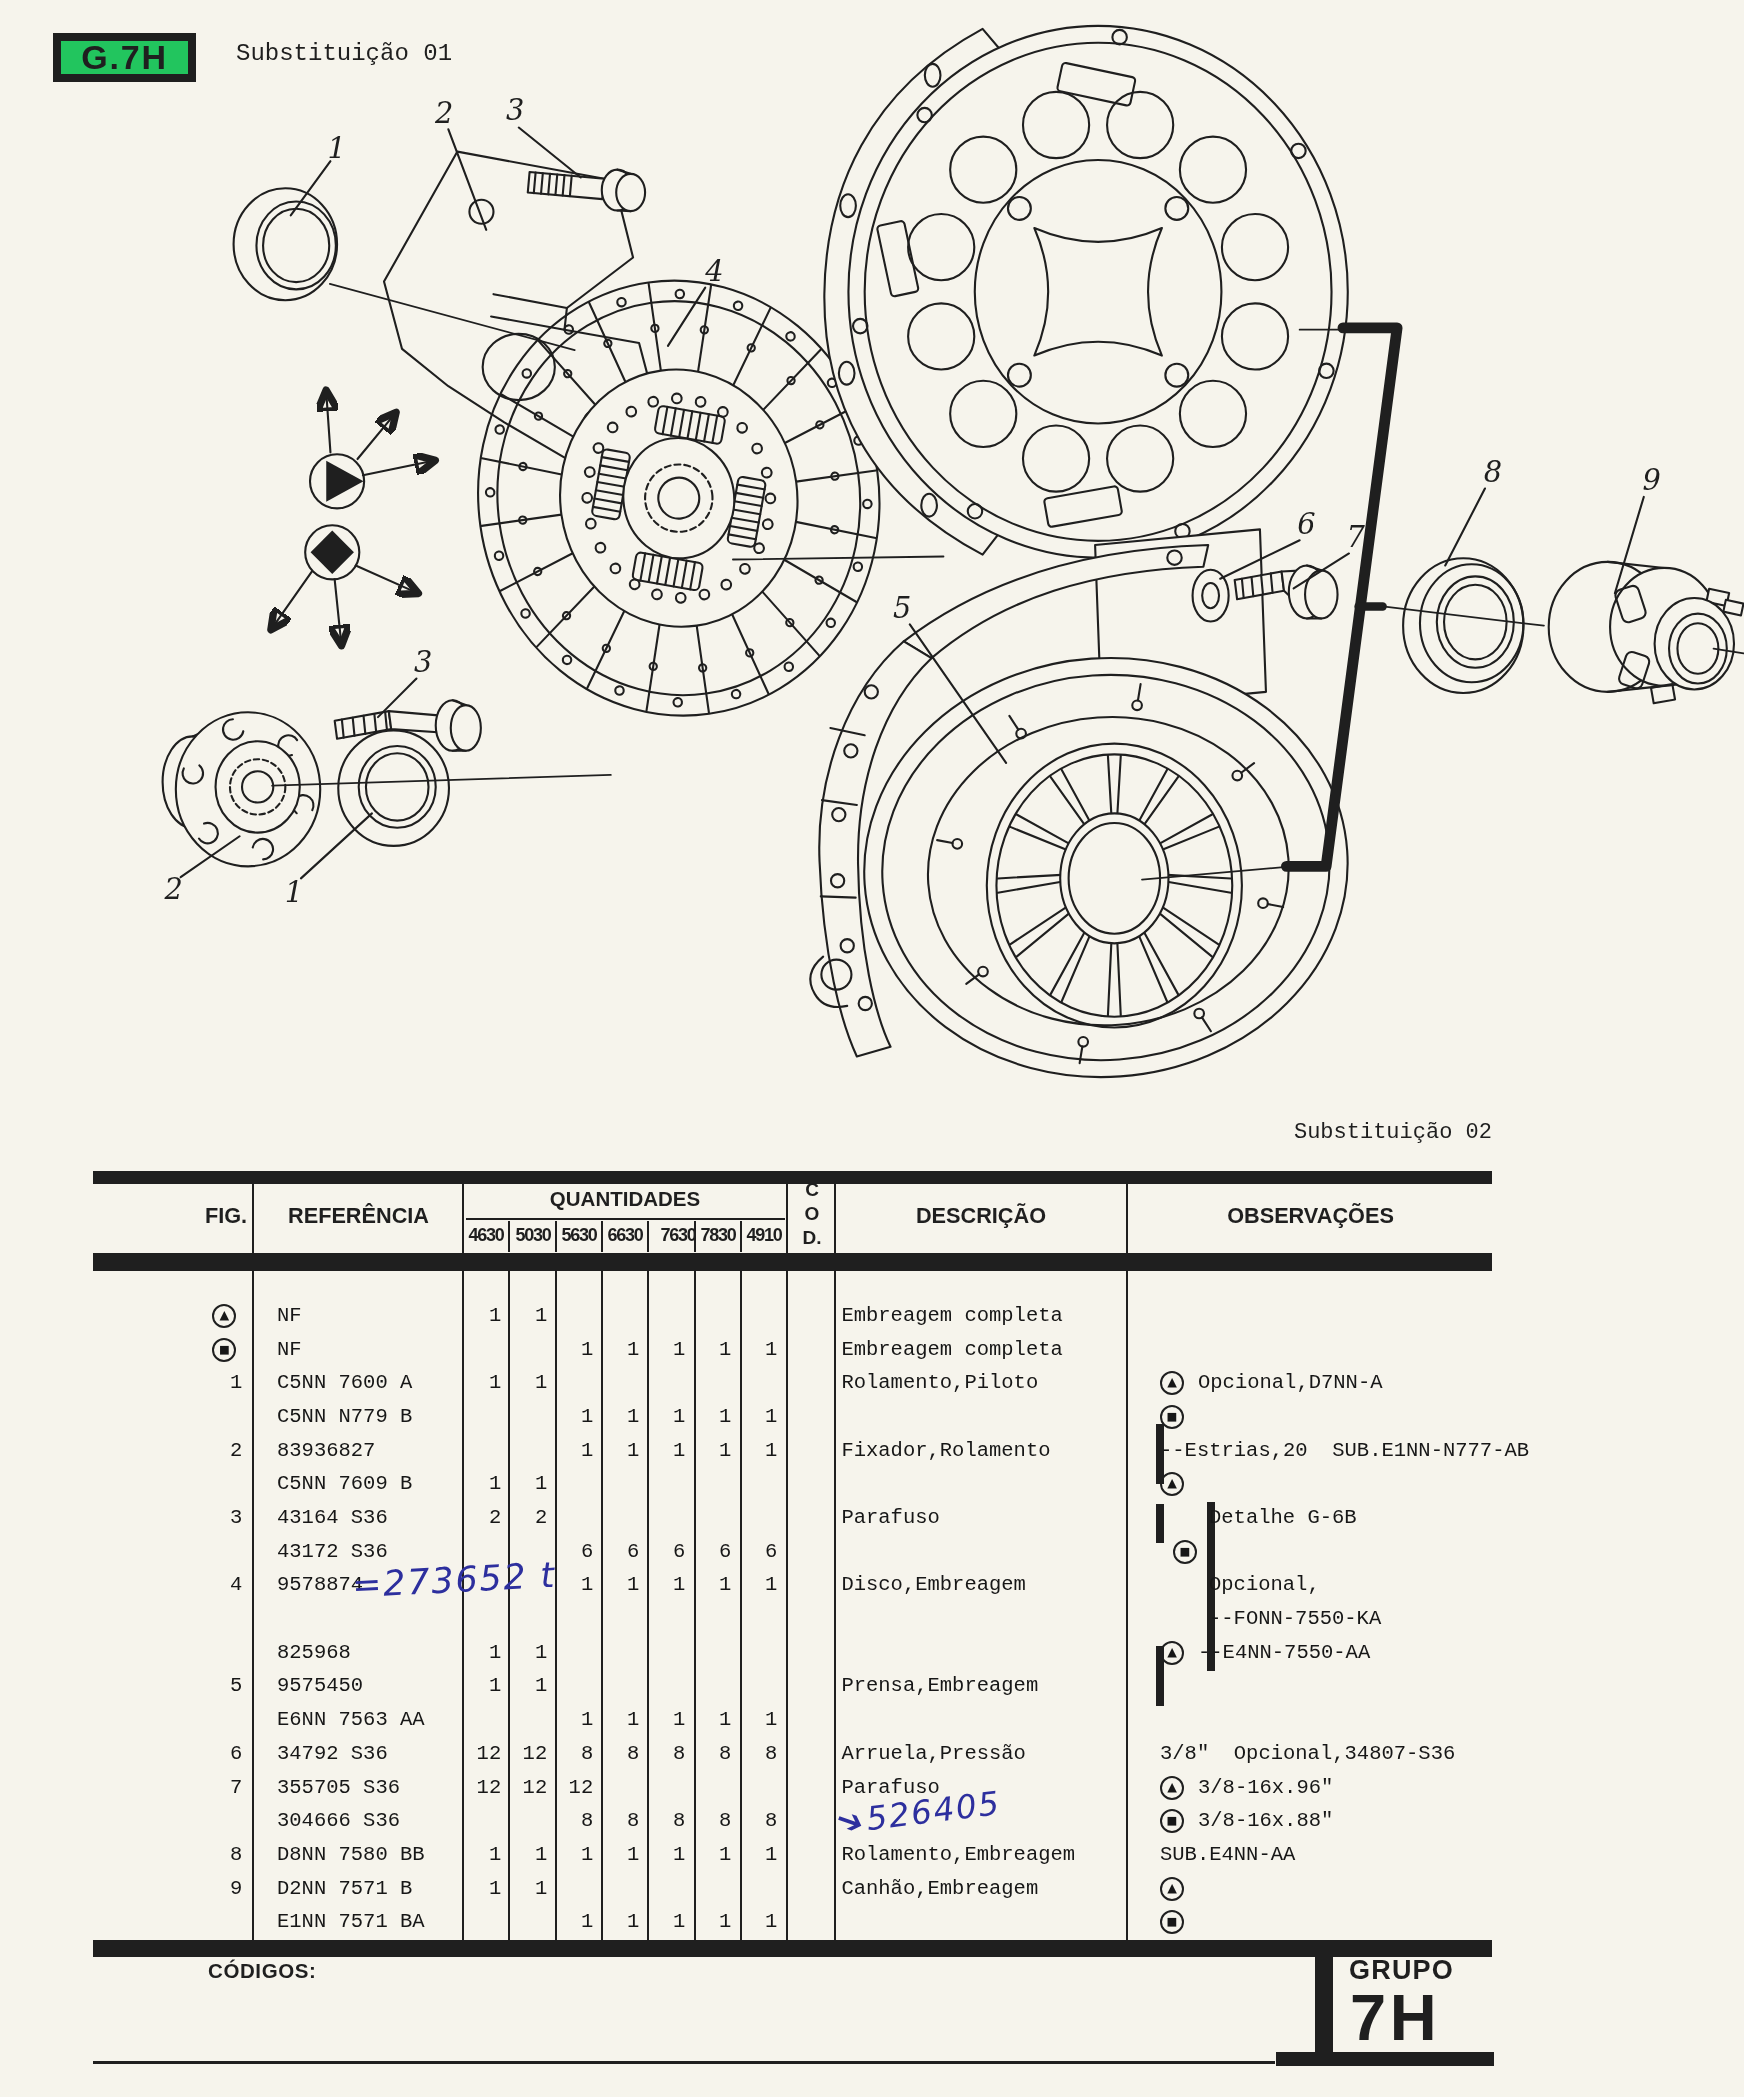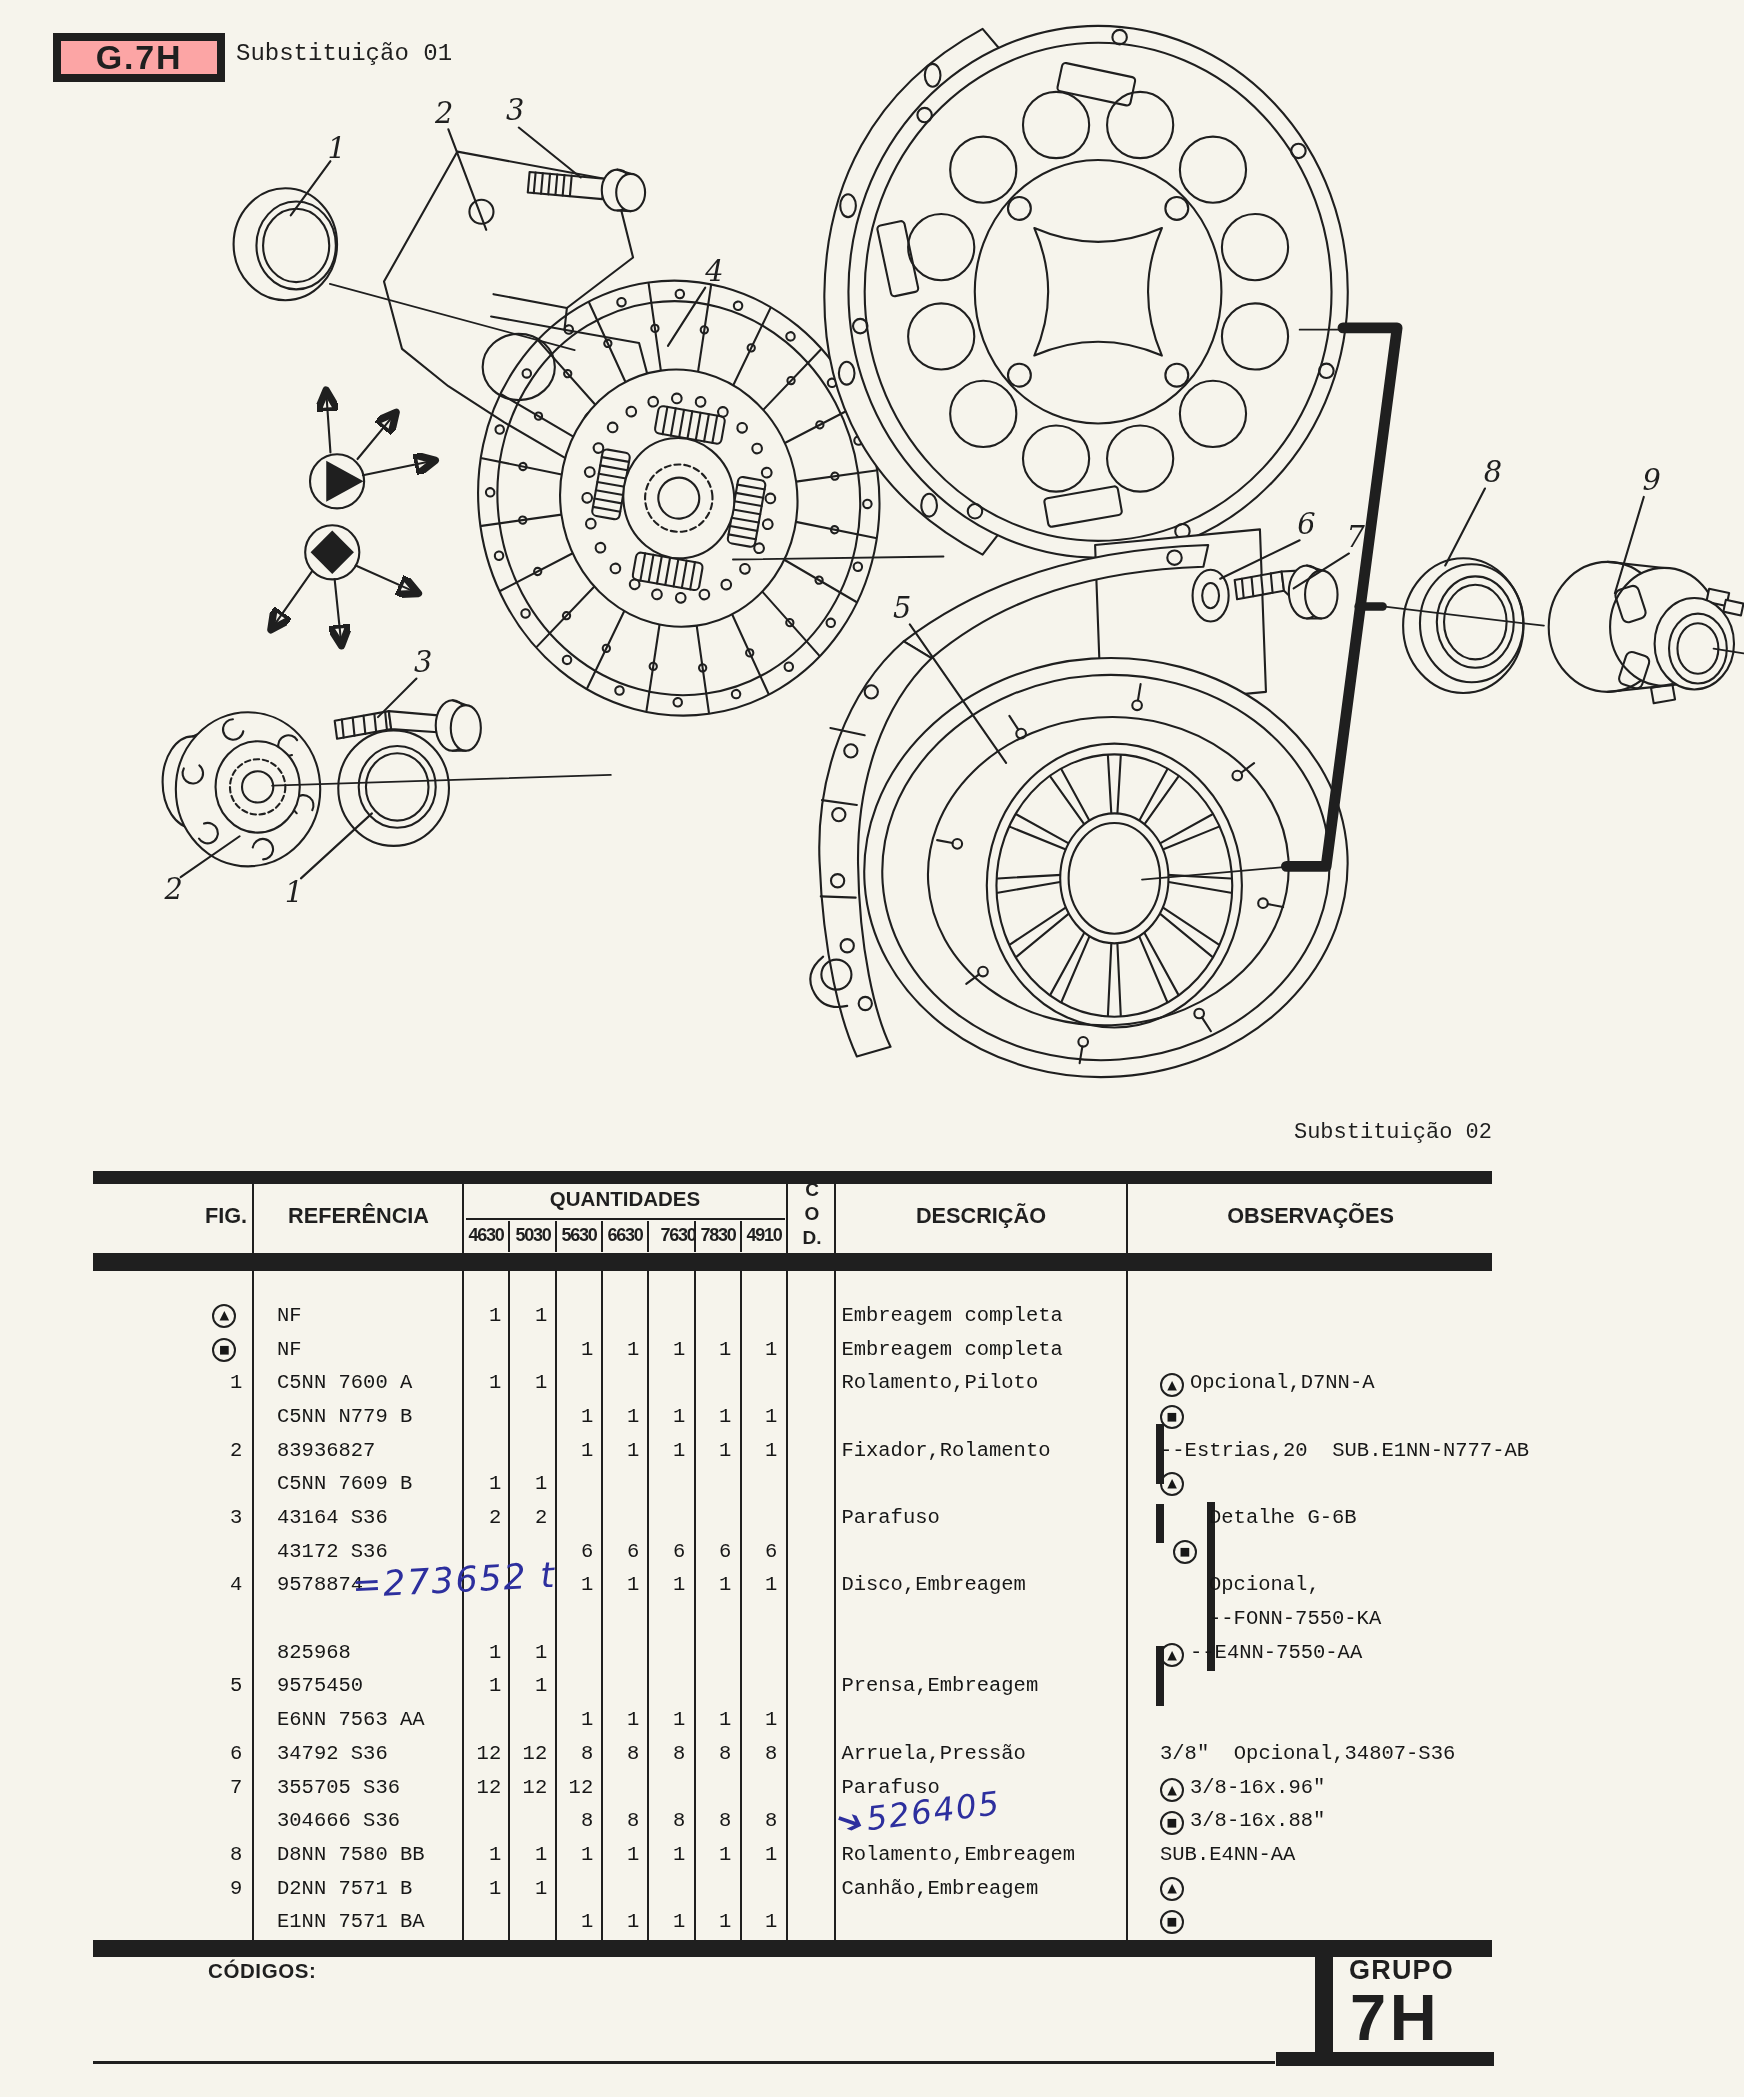--- a/index.html
+++ b/index.html
@@ -8,22 +8,22 @@
     --pen:#2d2f9e;
   }
   html,body{margin:0;padding:0;background:#888;}
   .page{
     position:relative;width:1745px;height:2097px;background:var(--paper);
     overflow:hidden;font-family:"Liberation Sans",sans-serif;color:var(--ink);
   }
   .abs{position:absolute;}
   
   .badge{
-    left:53px;top:33px;width:172px;height:49px;border:8.4px solid var(--ink);
-    background:#fca5a5;display:flex;align-items:center;justify-content:center;
+    left:53px;top:33px;width:143px;height:49px;border:8.4px solid var(--ink);
+    background:#22c55e;display:flex;align-items:center;justify-content:center;
     font-weight:bold;font-size:34px;letter-spacing:1.8px;box-sizing:border-box;
   }
   .sub01{left:236px;top:40px;font-family:"Liberation Mono",monospace;font-size:24px;}
   
   #diagram{left:0;top:0;}
   #diagram *{stroke:var(--ink);stroke-width:3.5;fill:none;stroke-linecap:round;stroke-linejoin:round;}
   #diagram .fillp{fill:var(--paper);}
   #diagram .fillk{fill:var(--ink);stroke:none;}
   #diagram text{stroke:none;fill:var(--ink);font:italic 48px "DejaVu Serif",serif;}
   #diagram .thick{stroke-width:18px;}
@@ -41,21 +41,21 @@
     font-family:"Liberation Mono",monospace;font-size:20.5px;line-height:29px;
     white-space:pre;color:#171717;
   }
   .cell{box-sizing:border-box;flex:none;}
   .c-fig{width:159px;display:flex;justify-content:flex-end;align-items:center;padding-right:9.6px;}
   .c-ref{width:211px;padding-left:25px;}
   .c-q{width:46px;text-align:right;padding-right:7.8px;}
   .c-cod{width:48px;}
   .c-desc{width:292px;padding-left:8.4px;}
   .c-obs{width:481px;display:flex;align-items:center;}
-  .obsw{display:inline-flex;align-items:flex-end;padding-left:35px;}
+  .obsw{display:inline-flex;align-items:center;padding-left:35px;gap:8px;}
   .obsw.i05{padding-left:48px;}
   .obsw.i1{padding-left:84px;}
   .sym{display:none;width:24px;height:24px;border:2.4px solid var(--ink);border-radius:50%;
        align-items:center;justify-content:center;flex:none;margin-right:6px;box-sizing:border-box;}
   .sym.triangle,.sym.square{display:inline-flex;}
   .sym.triangle::before{content:"▲";font-size:12.6px;line-height:1;font-family:"DejaVu Sans",sans-serif;}
   .sym.square::before{content:"■";font-size:11.4px;line-height:1;font-family:"DejaVu Sans",sans-serif;}
   .fignum{font-family:"Liberation Mono",monospace;}
   .obar{position:absolute;width:7.8px;background:var(--ink);}
   

